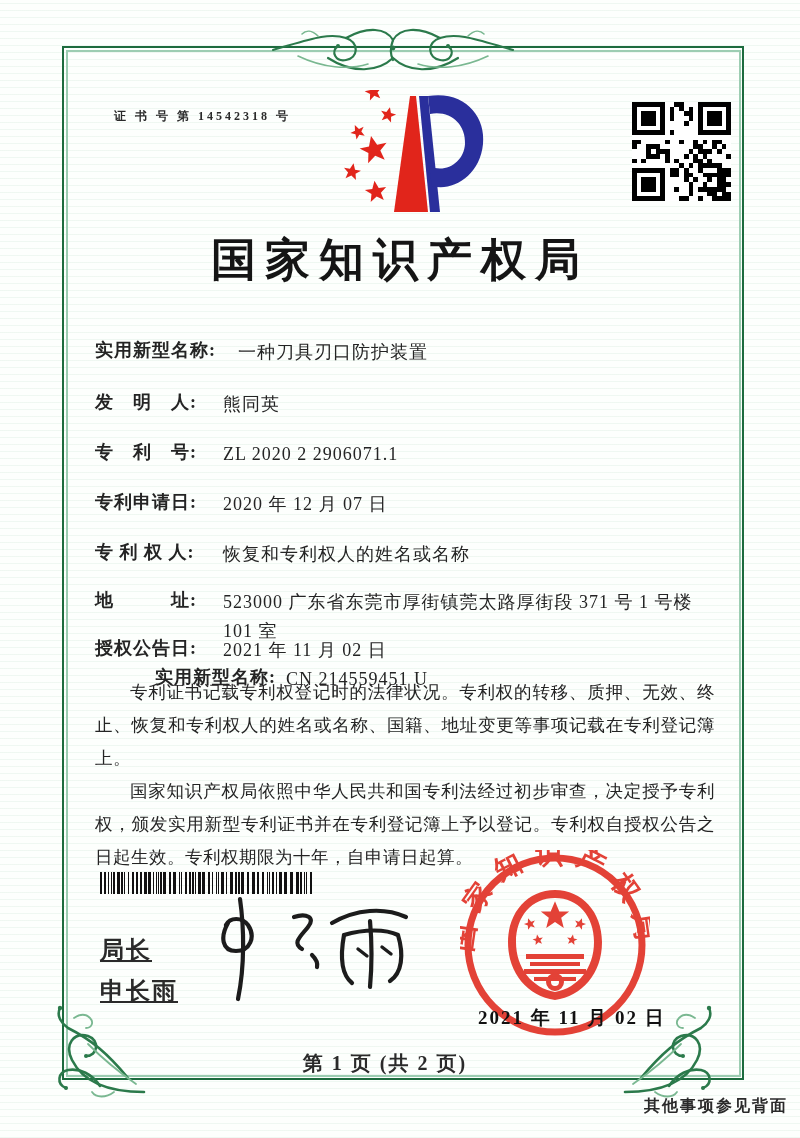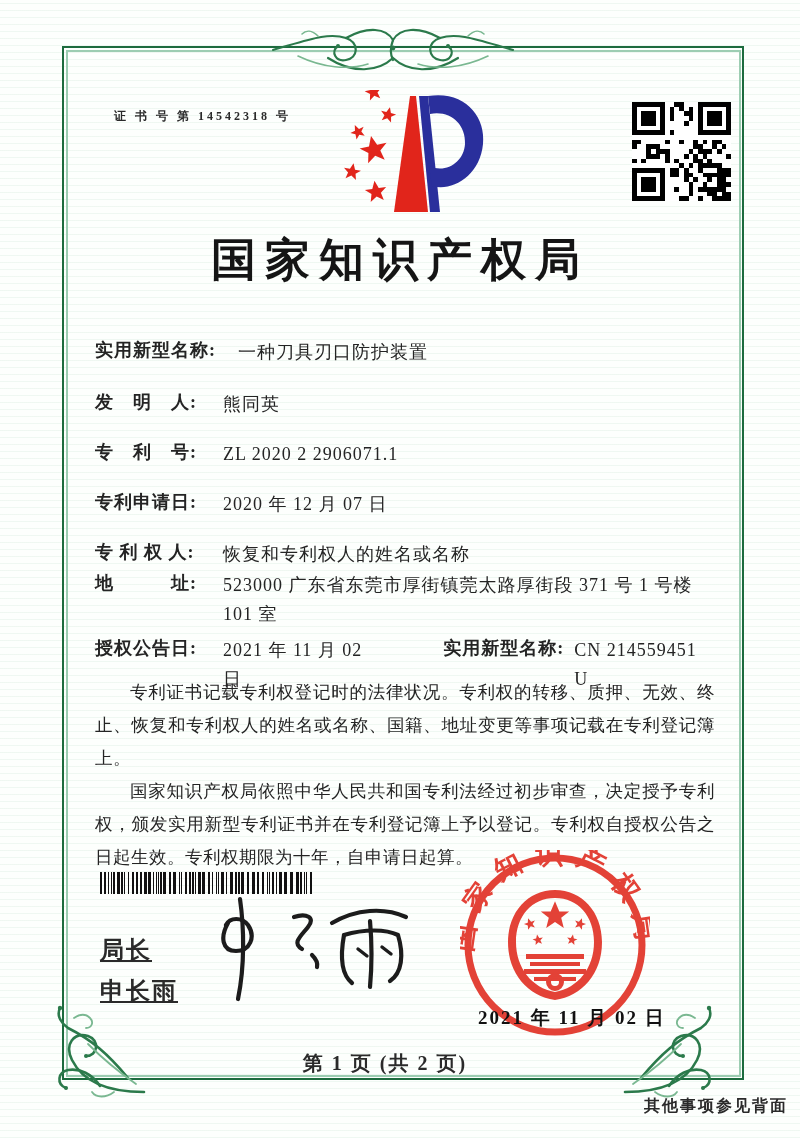--- a/index.html
+++ b/index.html
@@ -52,22 +52,22 @@
     position:absolute;left:0;top:230px;width:100%;
     text-align:center;font-size:45px;font-weight:700;
     letter-spacing:9px;color:#151515;
   }
   
   .fields{position:absolute;left:95px;top:0;width:618px;font-size:18px;}
   .frow{position:absolute;left:0;display:flex;align-items:flex-start;}
   .flabel{flex:0 0 118px;white-space:nowrap;letter-spacing:1px;font-weight:600;color:#242424;}
   .fvalue{margin-left:10px;letter-spacing:1px;color:#242424;max-width:482px;line-height:1.6;}
   .r1{top:338px;gap:12px;} .r2{top:390px;} .r3{top:440px;} .r4{top:490px;}
-  .r5{top:540px;} .r6{top:571px;font-family:Liberation Serif, serif;} .r7{top:636px;width:618px;}
-  .frow.double{display:flex;}
+  .r5{top:540px;} .r6{top:588px;font-family:Liberation Serif, serif;} .r7{top:636px;width:618px;}
+  .frow.double{display:flex;flex-direction:column;}
   .frow.double .pair{display:flex;}
   .pair2{margin-left:60px;}
   
   .body-text{
     position:absolute;left:95px;top:676px;width:620px;
     font-size:17.5px;line-height:33px;text-align:justify;color:#242424;
     letter-spacing:0.5px;
   }
   .body-text p{text-indent:2em;}
   

